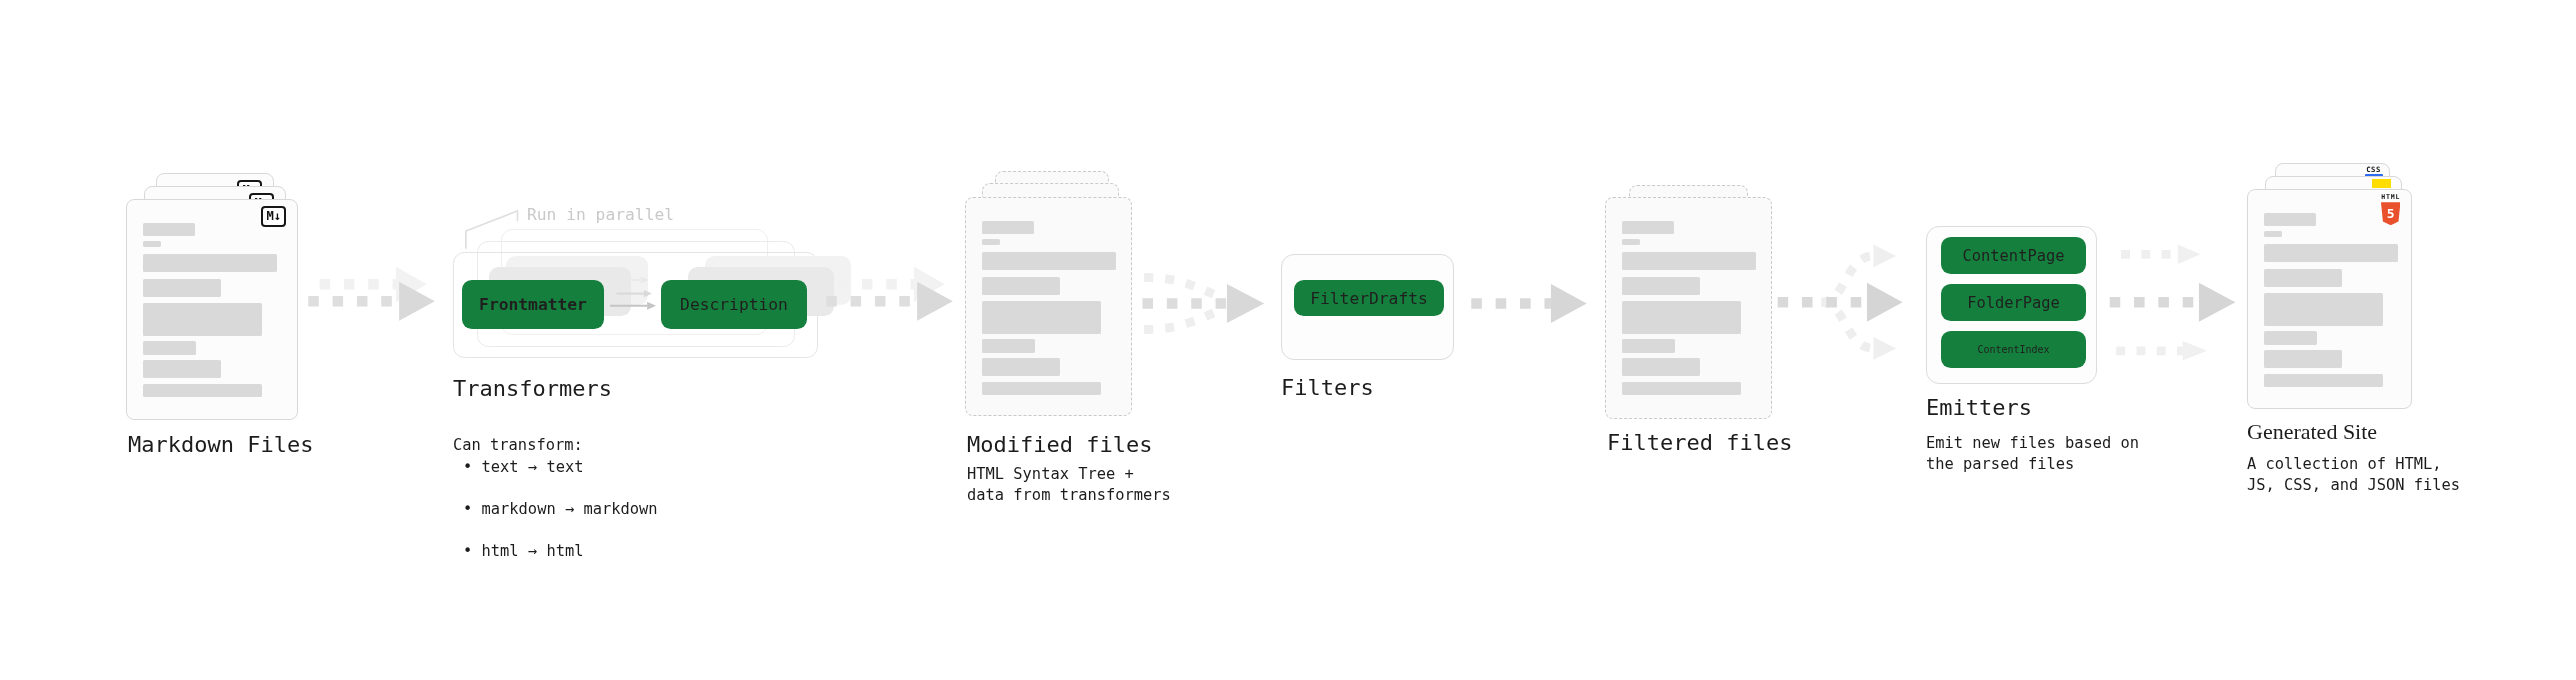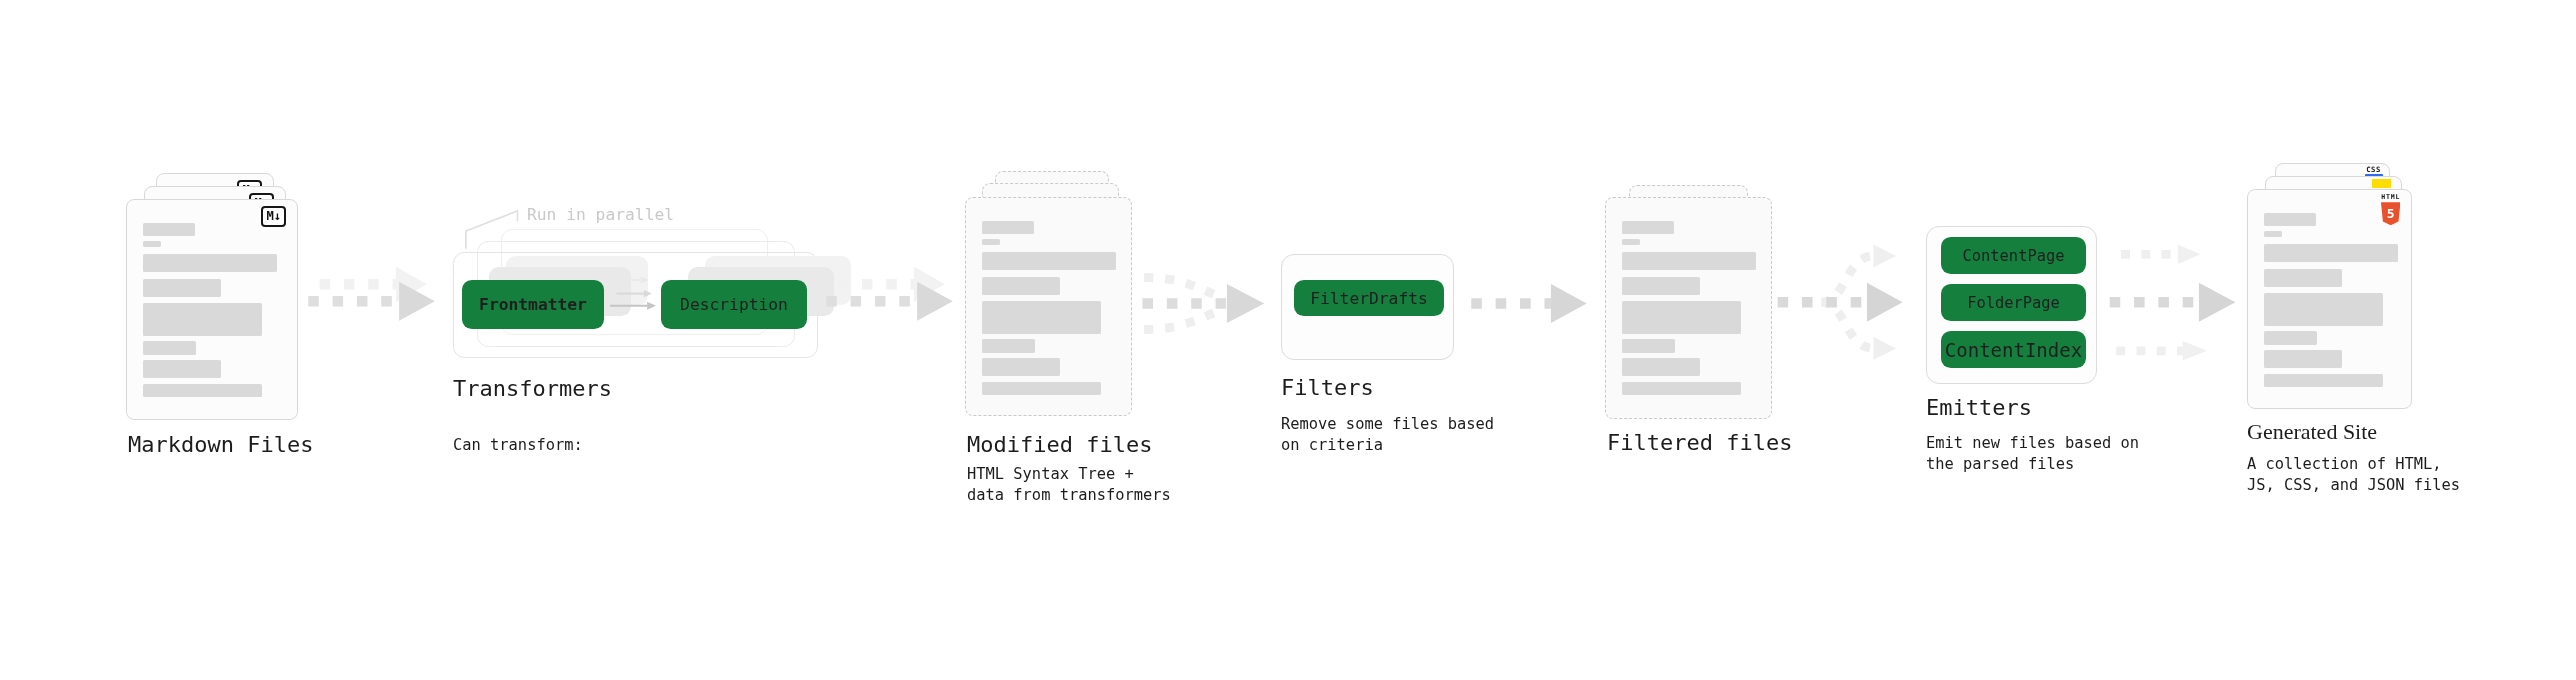--- a/index.html
+++ b/index.html
@@ -107,20 +107,25 @@
     <span>Description</span>
   </div>
 
   <svg class="arr" style="left:460px;top:202px;" width="65" height="50" viewBox="0 0 80 62">
     <polyline points="7,58 7,36 71,11 71,24" fill="none" stroke="#dedede" stroke-width="2"></polyline>
   </svg>
   <div class="note" style="left:527px;top:205px;">Run in parallel</div>
 
   <div class="title" style="left:453px;top:376px;">Transformers</div>
   <div class="sub" style="left:453px;top:435px;">Can transform:</div>
+  <div class="sub bullets" style="left:463px;top:436px;">
+    <div>• text → text</div>
+    <div>• markdown → markdown</div>
+    <div>• html → html</div>
+  </div>
 
   <svg class="arr" style="left:823px;top:263px;" width="142" height="75" viewBox="0 0 175 92">
     <line x1="18" y1="26" x2="112" y2="26" stroke="#f1f1f1" stroke-width="13" stroke-dasharray="13 17"></line>
     <polygon points="112,4 112,48 150,26" fill="#f2f2f2"></polygon>
     <line x1="4" y1="47" x2="116" y2="47" stroke="#dedede" stroke-width="13" stroke-dasharray="13 17"></line>
     <polygon points="116,23 116,71 160,47" fill="#d9d9d9"></polygon>
   </svg>
 
   <div class="card dashed" style="left:995px;top:171px;width:114px;height:203px;"></div>
   <div class="card dashed" style="left:982px;top:183px;width:137px;height:211px;"></div>
@@ -145,22 +150,20 @@
     <path d="M 10,78 C 55,78 75,66 104,54" fill="none" stroke="#eeeeee" stroke-width="11" stroke-dasharray="11 15"></path>
     <line x1="8" y1="46" x2="112" y2="46" stroke="#dcdcdc" stroke-width="13" stroke-dasharray="13 17"></line>
     <polygon points="112,22 112,70 158,46" fill="#d8d8d8"></polygon>
   </svg>
 
   <div class="panel" style="left:1281px;top:254px;width:173px;height:106px;"></div>
   <div class="chip" style="left:1294px;top:280px;width:150px;height:36px;">
     <span>FilterDrafts</span>
   </div>
   <div class="title" style="left:1281px;top:375px;">Filters</div>
-  <div class="sub" style="left:1281px;top:414px;">Remove some files based
-on criteria</div>
 
   <svg class="arr" style="left:1468px;top:266px;" width="122" height="75" viewBox="0 0 150 92">
     <line x1="4" y1="46" x2="102" y2="46" stroke="#d9d9d9" stroke-width="13" stroke-dasharray="13 17"></line>
     <polygon points="102,22 102,70 146,46" fill="#d6d6d6"></polygon>
   </svg>
 
   <div class="card dashed" style="left:1629px;top:185px;width:119px;height:211px;"></div>
   <div class="card dashed" style="left:1605px;top:197px;width:167px;height:222px;">
     <div>
         <div class="bar b1"></div>
@@ -184,21 +187,21 @@
     <polygon points="112,55 112,103 156,79" fill="#d5d5d5"></polygon>
   </svg>
 
   <div class="panel" style="left:1926px;top:226px;width:171px;height:158px;"></div>
   <div class="chip" style="left:1941px;top:237px;width:145px;height:37px;font-size:15.4px;">
     <span>ContentPage</span>
   </div>
   <div class="chip" style="left:1941px;top:284px;width:145px;height:37px;font-size:15.4px;">
     <span>FolderPage</span>
   </div>
-  <div class="chip" style="left:1941px;top:331px;width:145px;height:37px;font-size:19px;">
+  <div class="chip" style="left:1941px;top:331px;width:145px;height:37px;font-size:10px;">
     <span>ContentIndex</span>
   </div>
   <div class="title" style="left:1926px;top:395px;">Emitters</div>
   <div class="sub" style="left:1926px;top:433px;">Emit new files based on
 the parsed files</div>
 
   <svg class="arr" style="left:2108px;top:243px;" width="134" height="120" viewBox="0 0 165 148">
     <line x1="16" y1="14" x2="86" y2="14" stroke="#efefef" stroke-width="11" stroke-dasharray="11 14"></line>
     <polygon points="86,2 86,26 114,14" fill="#f0f0f0"></polygon>
     <line x1="2" y1="73" x2="112" y2="73" stroke="#d9d9d9" stroke-width="13" stroke-dasharray="13 17"></line>

